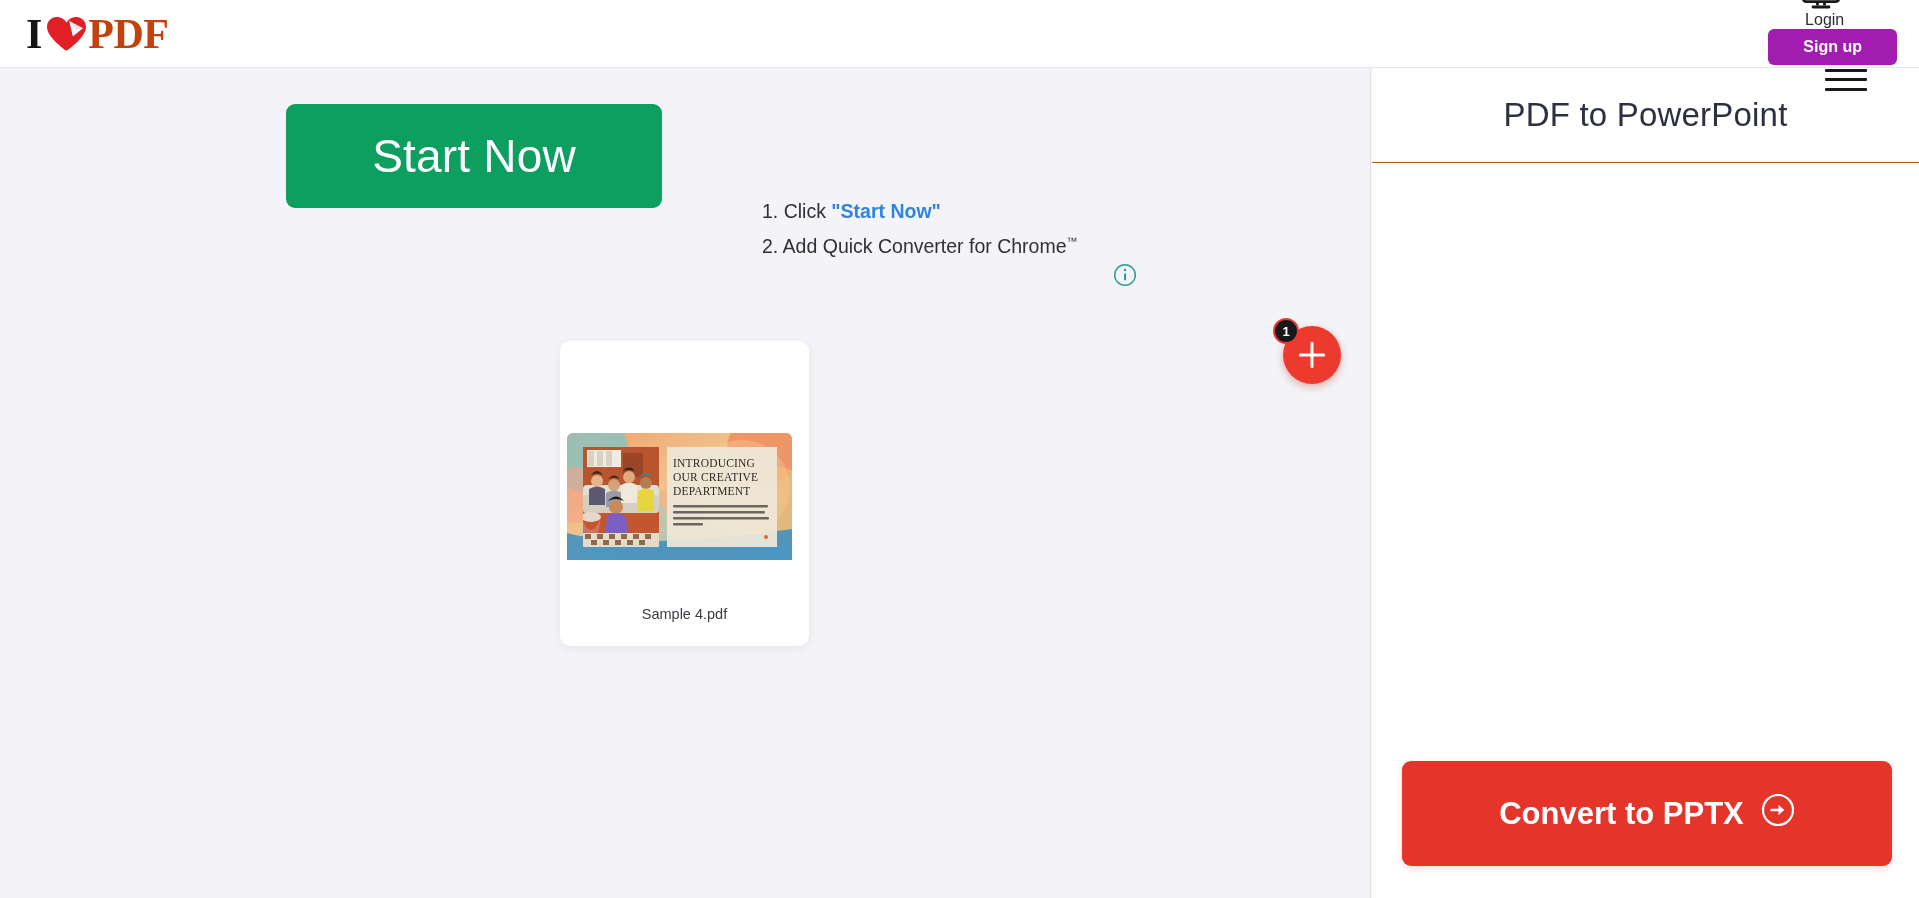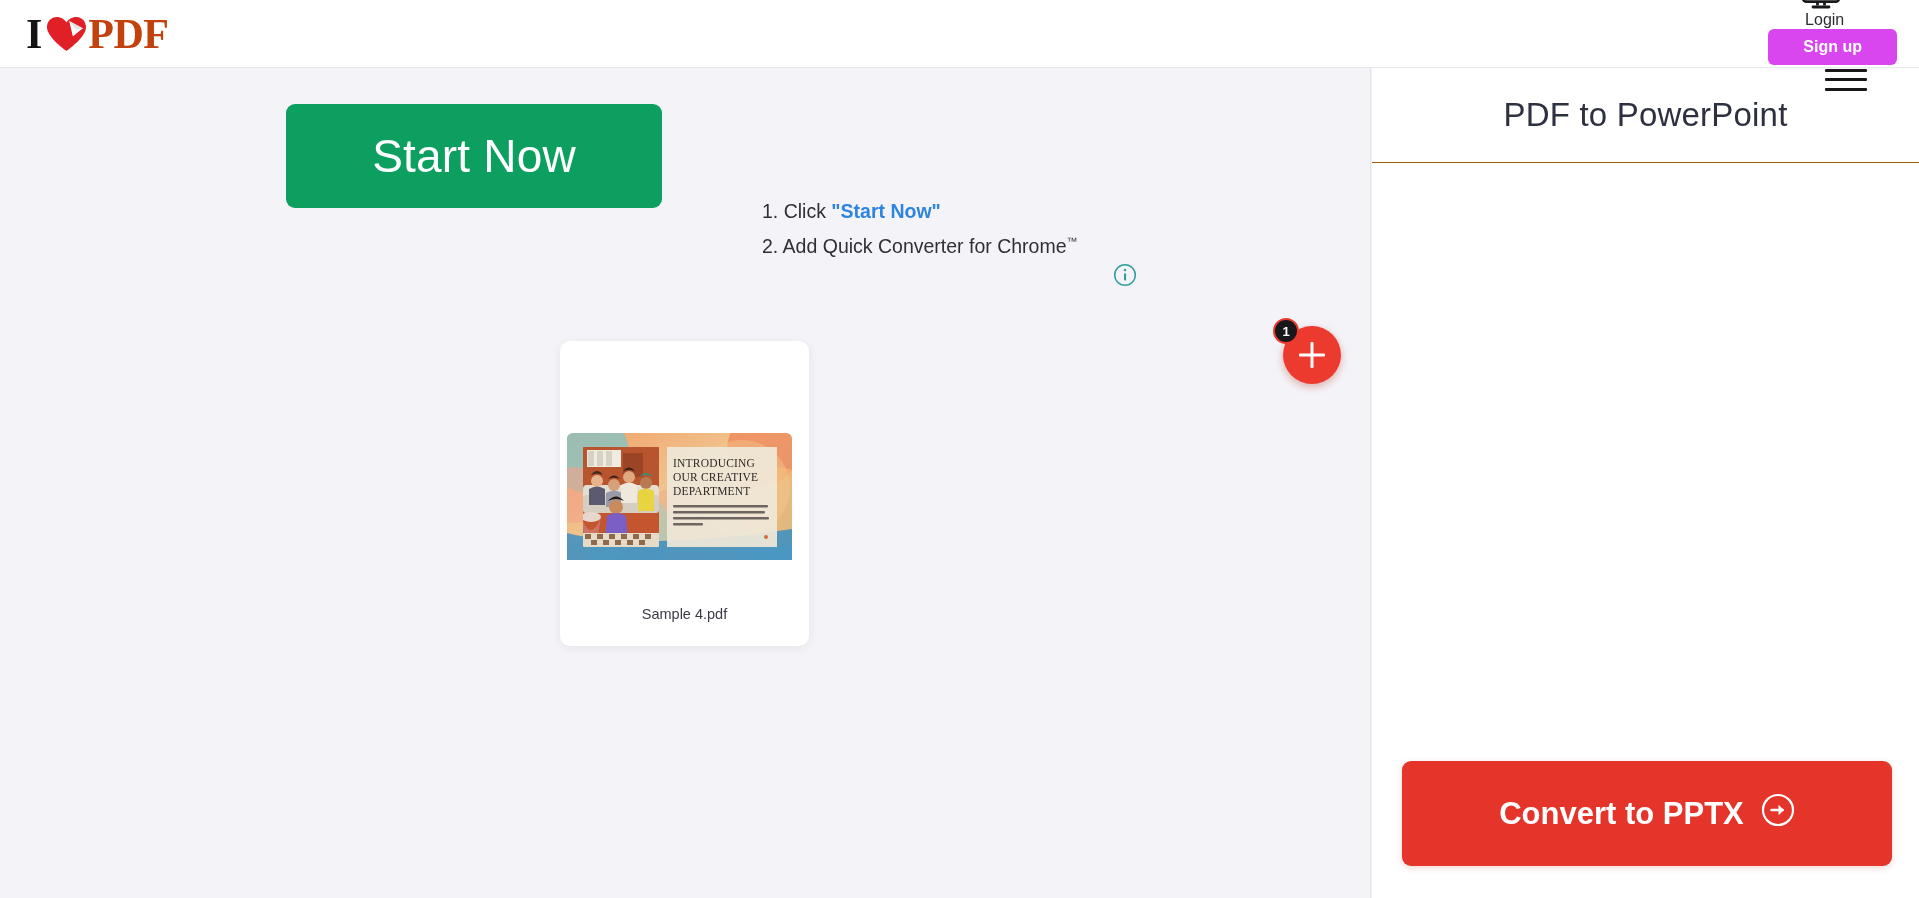--- a/index.html
+++ b/index.html
@@ -106,21 +106,21 @@
     justify-content: center;
   }
   .login-link {
     font-size: 16px;
     color: #2b2b32;
     cursor: pointer;
     margin-right: 16px;
     white-space: nowrap;
   }
   .signup-btn {
-    background: #d946ef;
+    background: #a21caf;
     color: #ffffff;
     font-size: 16px;
     font-weight: 700;
     border: none;
     border-radius: 6px;
     padding: 9px 35px;
     cursor: pointer;
     white-space: nowrap;
     font-family: "Liberation Sans", sans-serif;
   }

